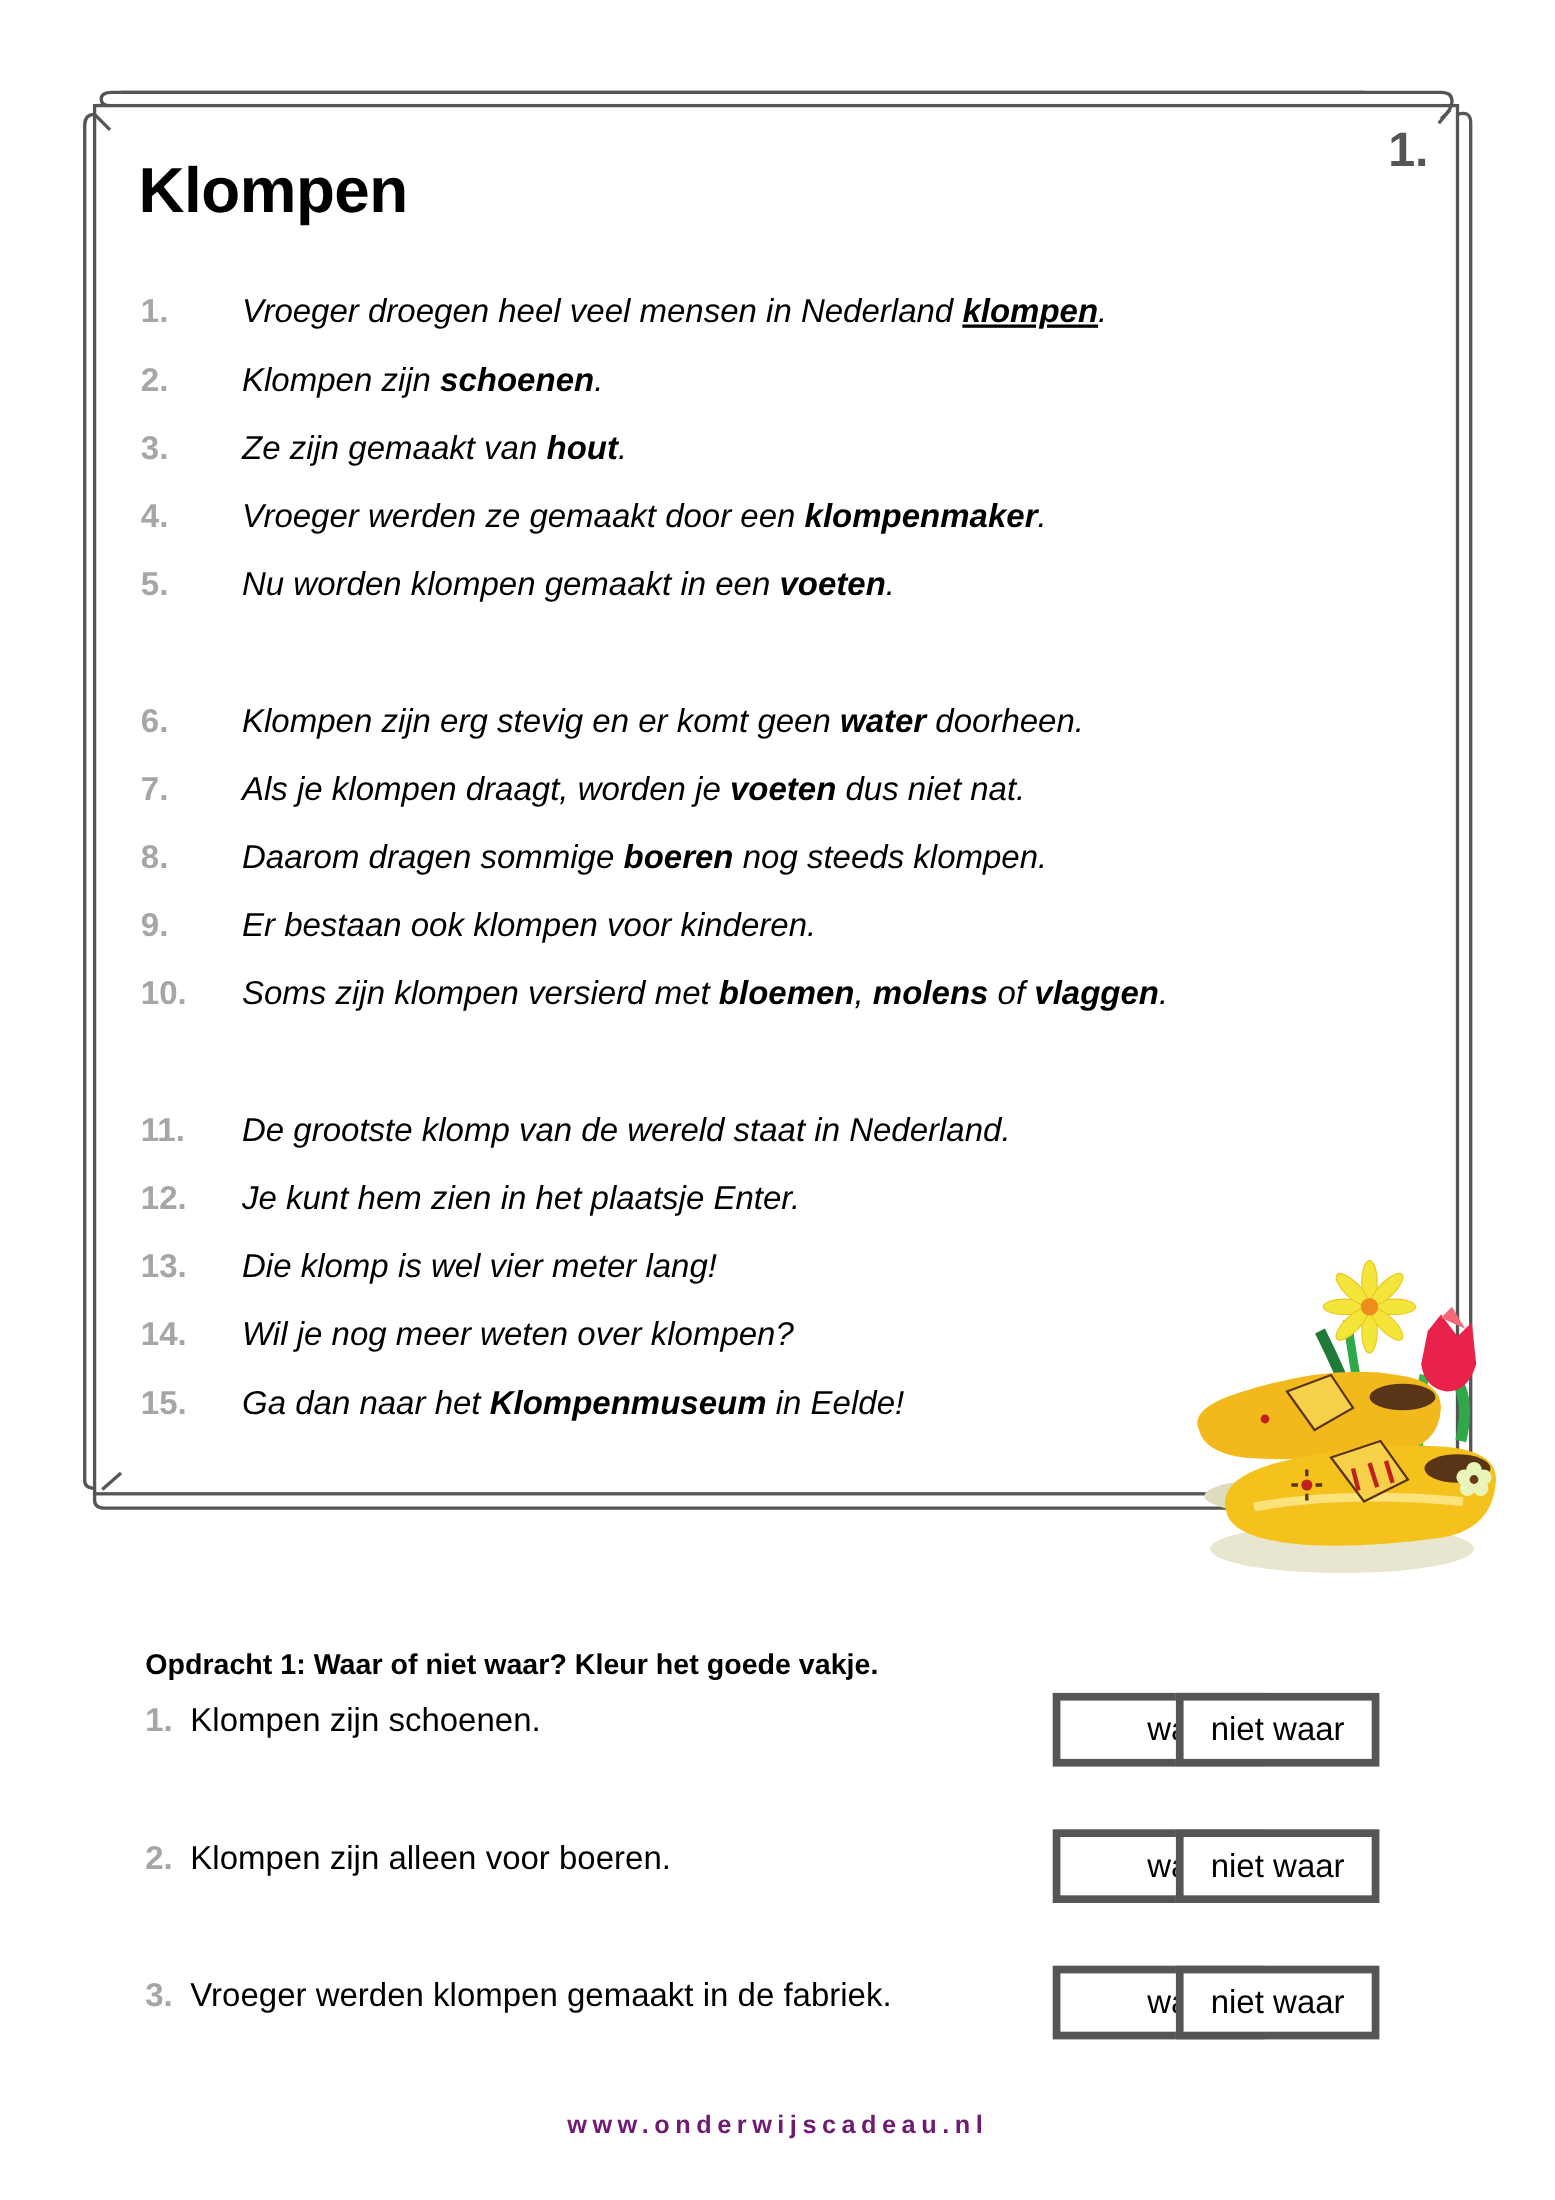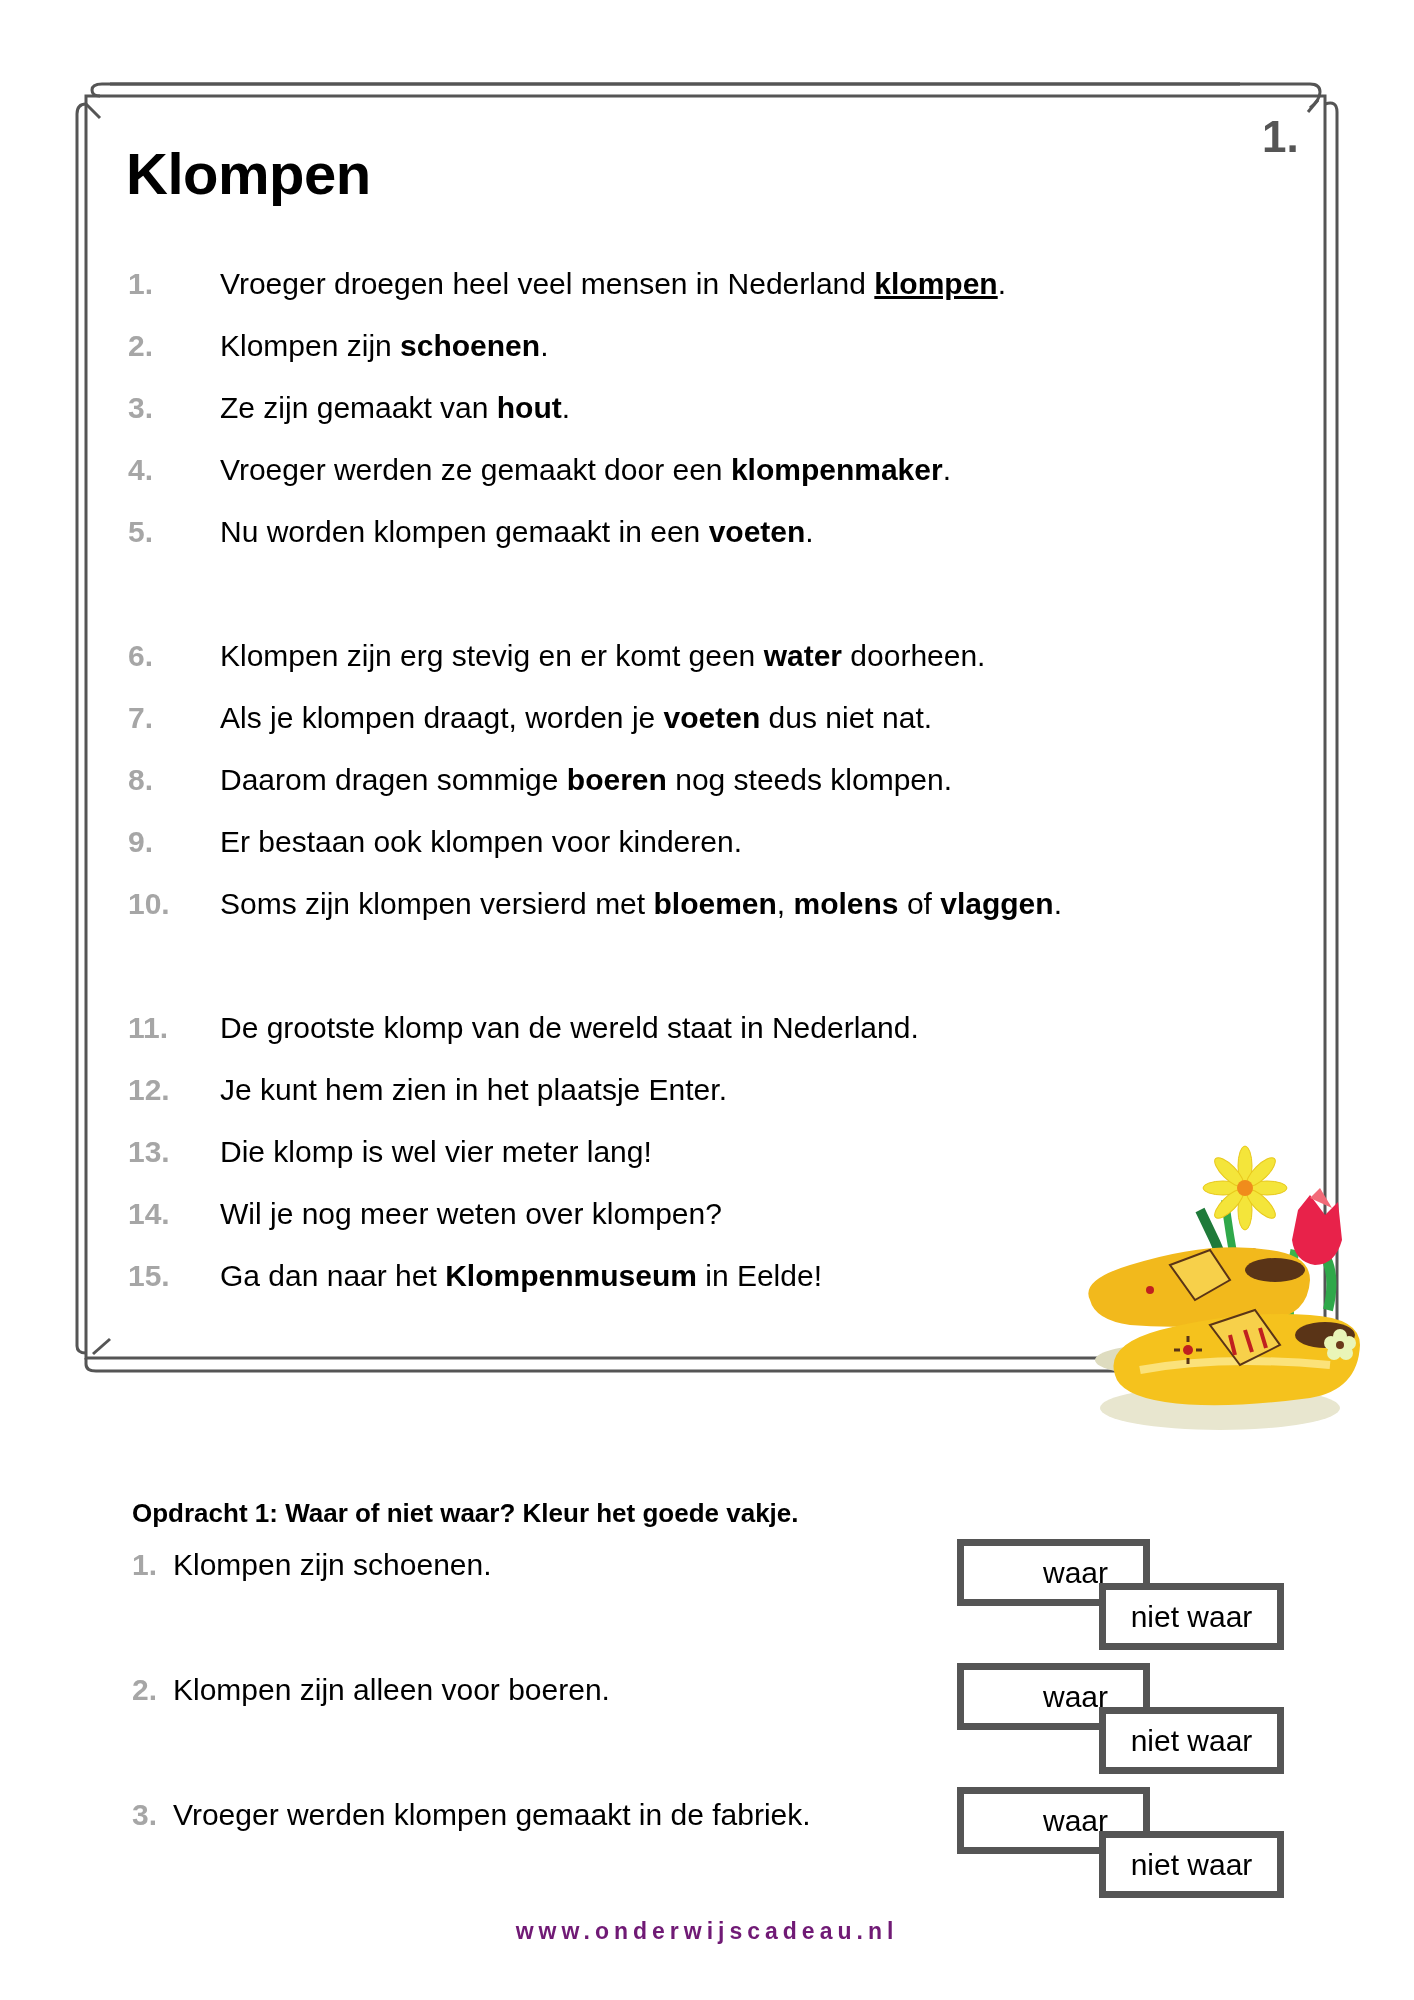--- a/index.html
+++ b/index.html
@@ -4,30 +4,30 @@
 <style>
   html, body { margin: 0; padding: 0; background: #ffffff; }
   body { width: 1414px; height: 2000px; position: relative; overflow: hidden;
          font-family: "Liberation Sans", "DejaVu Sans", sans-serif; color: #000; }
   .abs { position: absolute; }
   #frame { position: absolute; left: 0; top: 0; width: 1414px; height: 1400px; pointer-events: none; }
   .page-num { left: 1262px; top: 112px; font-size: 44px; font-weight: bold; color: #555; }
   .title { left: 126px; top: 140px; font-size: 58px; font-weight: bold; letter-spacing: -0.5px; }
   .line { position: absolute; left: 0; height: 40px; font-size: 30px; white-space: nowrap; }
   .line .num { position: absolute; left: 128px; color: #a6a6a6; font-weight: bold; }
-  .line .txt { position: absolute; left: 220px; }
+  .line .txt { position: absolute; left: 220px; font-style: italic; }
   .line b { font-weight: bold; }
   .heading { left: 132px; top: 1466px; font-size: 26px; font-weight: bold; margin-top: 32px; }
   .q { position: absolute; left: 0; font-size: 30px; white-space: nowrap; }
   .q .num { position: absolute; left: 132px; color: #a6a6a6; font-weight: bold; }
   .q .txt { position: absolute; left: 173px; }
   .box { position: absolute; height: 53px; border: 7px solid #555; background: #fff;
          font-size: 30px; display: flex; align-items: center; justify-content: center; cursor: pointer; }
   .box.waar { left: 957px; width: 135px; padding-left: 44px; }
-  .box.niet { left: 1099px; width: 171px; margin-top: 44px; }
+  .box.niet { left: 1069px; width: 171px; }
   .footer { left: 0; width: 1414px; top: 1918px; text-align: center; font-size: 23px;
             font-weight: bold; color: #701a75; letter-spacing: 5px; }
   #clogs { position: absolute; left: 1070px; top: 1140px; width: 320px; height: 310px; }
 </style>
 </head>
 <body>
 
 <svg id="frame" viewBox="0 0 1414 1400">
   <g fill="none" stroke="#555" stroke-width="3">
     <rect x="86" y="96" width="1239" height="1262"></rect>

